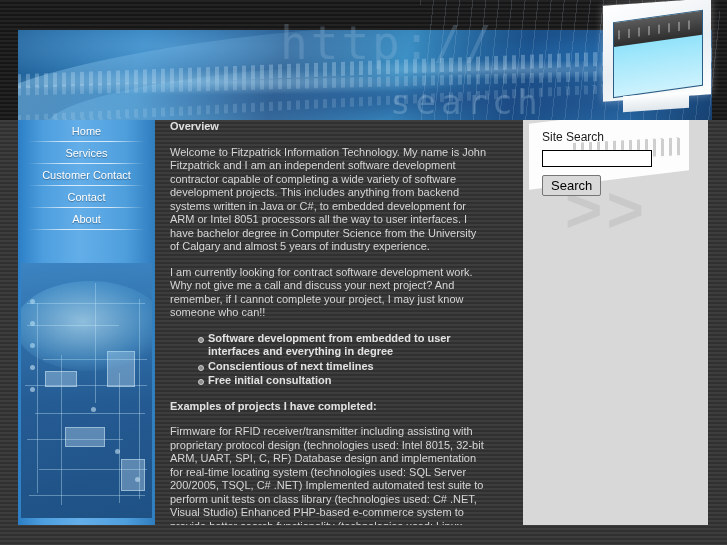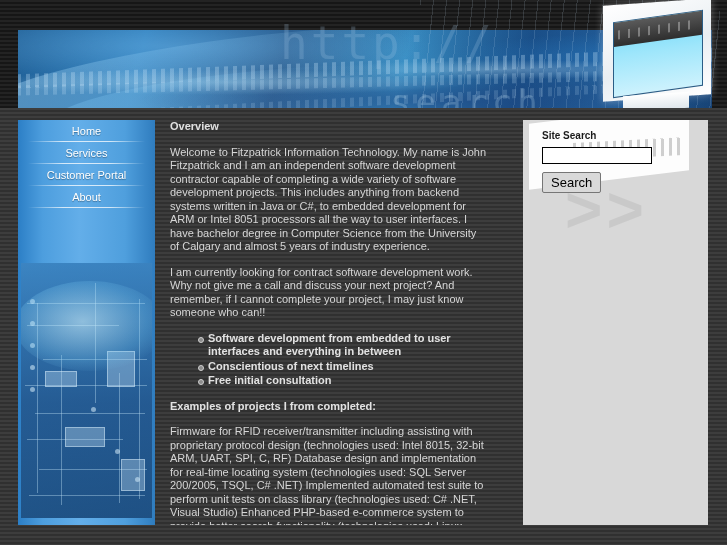--- a/index.html
+++ b/index.html
@@ -24,21 +24,21 @@
         #3d3d3d 0px, #3d3d3d 2px,
         #303030 2px, #303030 4px
       );
   }
 
   
   #banner {
     position: absolute;
     left: 0; top: 0;
     width: 727px;
-    height: 108px;
+    height: 120px;
     overflow: hidden;
     background:
       repeating-linear-gradient(
         to bottom,
         #232323 0px, #232323 2px,
         #161616 2px, #161616 4px
       );
   }
   .banner-wave {
     position: absolute;
@@ -343,22 +343,22 @@
       rgba(150,150,150,.45) 0px, rgba(150,150,150,.45) 3px,
       rgba(0,0,0,0) 3px, rgba(0,0,0,0) 8px);
     transform: rotate(-3deg);
   }
   #search-box {
     position: relative;
     z-index: 3;
     padding: 10px 0 0 19px;
   }
   #search-label {
-    font-size: 10px;
-    font-weight: bold;
+    font-size: 12px;
+    font-weight: normal;
     color: #1b1b1b;
     margin-bottom: 6px;
   }
   #search-input {
     display: block;
     width: 104px;
     height: 13px;
     font-size: 11px;
     font-family: "Liberation Sans", sans-serif;
     border: 1px solid #000000;
@@ -411,21 +411,24 @@
 
   <div id="leftcol">
     <div id="nav">
       <div class="nav-item">
         <span>Home</span>
       </div>
       <div class="nav-item">
         <span>Services</span>
       </div>
       <div class="nav-item">
-        <span>Customer Portal</span>
+        <span>Customer Contact</span>
+      </div>
+      <div class="nav-item">
+        <span>Contact</span>
       </div>
       <div class="nav-item">
         <span>About</span>
       </div>
     </div>
 
     <div id="circuit">
       <div class="trace-h" style="left:6px;  top:40px;  width:118px;"></div>
       <div class="trace-h" style="left:6px;  top:62px;  width:92px;"></div>
       <div class="trace-h" style="left:22px; top:96px;  width:104px;"></div>
@@ -456,26 +459,26 @@
     </div>
   </div>
 
   <div id="content">
     <h2>Overview</h2>
 
     <p>Welcome to Fitzpatrick Information Technology.  My name is John Fitzpatrick and I am an independent software development contractor capable of completing a wide variety of software development projects.  This includes anything from backend systems written in Java or C#, to embedded development for ARM or Intel 8051 processors all the way to user interfaces.  I have bachelor degree in Computer Science from the University of Calgary and almost 5 years of industry experience.</p>
     <p>I am currently looking for contract software development work.  Why not give me a call and discuss your next project?  And remember, if I cannot complete your project, I may just know someone who can!!</p>
 
     <ul>
-      <li>Software development from embedded to user interfaces and everything in between</li>
+      <li>Software development from embedded to user interfaces and everything in degree</li>
       <li>Conscientious of next timelines</li>
       <li>Free initial consultation</li>
     </ul>
 
-    <p class="strong-head">Examples of projects I from completed:</p>
+    <p class="strong-head">Examples of projects I have completed:</p>
     <p>Firmware for RFID receiver/transmitter including assisting with proprietary protocol design (technologies used: Intel 8015, 32-bit ARM, UART, SPI, C, RF) Database design and implementation for real-time locating system (technologies used: SQL Server 200/2005, TSQL, C# .NET) Implemented automated test suite to perform unit tests on class library (technologies used: C# .NET, Visual Studio) Enhanced PHP-based e-commerce system to provide better search functionality (technologies used: Linux, Apache, MySQL, PHP) Implemented fast lightweight knowledgebase (technologies used: Linux, Apache, MySQL, PHP</p>
 
   </div>
 
   <div id="rightcol">
     <div class="rp-wm-blob"></div>
     <div class="rp-wm-lines"></div>
     <div class="rp-wm-chevrons">&gt;&gt;</div>
 
     <div id="search-box">

